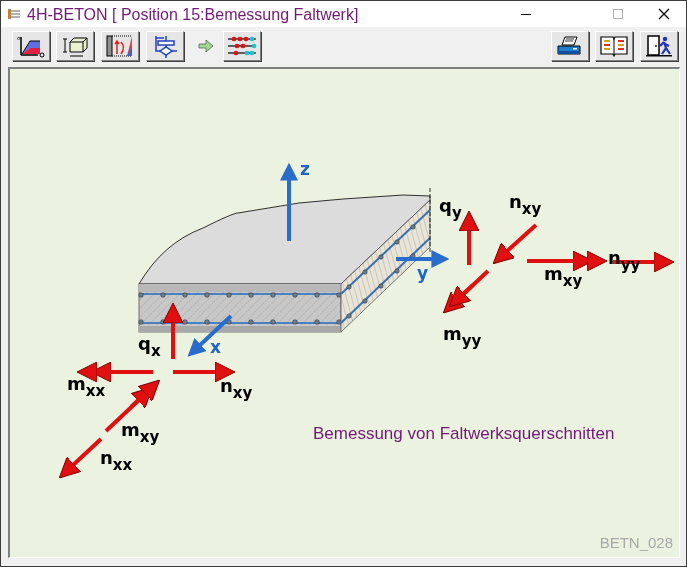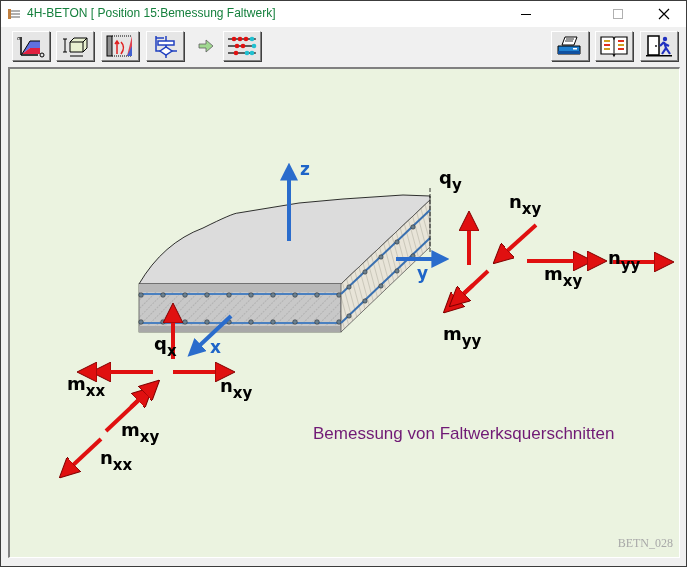--- a/index.html
+++ b/index.html
@@ -1,27 +1,27 @@
 <!DOCTYPE html>
 <html><head>
 <meta charset="utf-8">
 <style>
   html, body { margin:0; padding:0; }
   body { width:687px; height:567px; position:relative; overflow:hidden; background:#f0f0f0; font-family:"Liberation Sans", sans-serif; }
   .window { position:absolute; left:0; top:0; width:685px; height:565px; border:1px solid #3c3c3c; background:#f0f0f0; }
   .titlebar { position:absolute; left:0; top:0; width:685px; height:26px; background:#ffffff; }
   .app-icon { position:absolute; left:6px; top:6px; width:14px; height:14px; }
-  .title { position:absolute; left:26px; top:5px; font-size:12px; color:#15803d; white-space:nowrap; }
+  .title { position:absolute; left:26px; top:5px; font-size:16px; color:#701a75; white-space:nowrap; }
   .winbtn { position:absolute; top:0; width:46px; height:26px; display:flex; align-items:center; justify-content:center; }
   .toolbar { position:absolute; left:0; top:26px; width:685px; height:40px; background:#f0f0f0; }
   .tbtn { position:absolute; top:4px; width:38px; height:30px; background:#e6e6e6; border-top:1px solid #ffffff; border-left:1px solid #ffffff; border-right:1px solid #808080; border-bottom:1px solid #808080; box-shadow: 1px 1px 0 #404040; box-sizing:border-box; display:flex; align-items:center; justify-content:center; }
   .tarrow { position:absolute; top:10px; left:196px; width:18px; height:18px; }
   .canvas { position:absolute; left:7px; top:66px; width:672px; height:491px; background:#ebf3e0; border-top:2px solid #808080; border-left:2px solid #808080; border-right:1px solid #ffffff; border-bottom:1px solid #ffffff; box-sizing:border-box; }
   .caption { position:absolute; left:303px; top:355px; font-size:17px; color:#701a75; white-space:nowrap; }
-  .code { position:absolute; right:6px; bottom:6px; font-family:Liberation Serif, serif; font-size:12px; color:#a8a8a8; }
+  .code { position:absolute; right:6px; bottom:6px; font-family:Liberation Sans, sans-serif; font-size:15px; color:#a8a8a8; }
   .lbl { position:absolute; font-family:"DejaVu Sans", sans-serif; font-weight:bold; color:#000; font-size:18px; white-space:nowrap; line-height:1; }
   .lbl sub { font-size:15px; vertical-align:-6px; }
   .axlbl { position:absolute; font-family:"DejaVu Sans", sans-serif; font-weight:bold; color:#1e64c8; font-size:17px; line-height:1; }
   svg.scene { position:absolute; left:0; top:0; }
 </style>
 </head>
 <body>
 
 <div class="window">
   <div class="titlebar">
@@ -240,27 +240,27 @@
       <line x1="170" y1="369" x2="216" y2="369" stroke="#e01010" stroke-width="4" marker-end="url(#rhead)"></line>
       <line x1="103" y1="428" x2="138" y2="395" stroke="#e01010" stroke-width="4" marker-end="url(#rhead)"></line>
       <line x1="128" y1="404" x2="145" y2="388" stroke="#e01010" stroke-width="4" marker-end="url(#rhead)"></line>
       <line x1="98" y1="436" x2="68" y2="464" stroke="#e01010" stroke-width="4" marker-end="url(#rhead)"></line>
     </svg>
 
     <span class="axlbl" style="left:290px;top:92px">z</span>
     <span class="axlbl" style="left:407px;top:196px">y</span>
     <span class="axlbl" style="left:200px;top:270px">x</span>
 
-    <span class="lbl" style="left:429px;top:100px"><span>q</span><sub>y</sub></span>
+    <span class="lbl" style="left:429px;top:128px"><span>q</span><sub>y</sub></span>
     <span class="lbl" style="left:499px;top:124px"><span>n</span><sub>xy</sub></span>
     <span class="lbl" style="left:534px;top:196px"><span>m</span><sub>xy</sub></span>
     <span class="lbl" style="left:598px;top:180px"><span>n</span><sub>yy</sub></span>
     <span class="lbl" style="left:433px;top:256px"><span>m</span><sub>yy</sub></span>
 
-    <span class="lbl" style="left:144px;top:266px"><span>q</span><sub>x</sub></span>
+    <span class="lbl" style="left:128px;top:266px"><span>q</span><sub>x</sub></span>
     <span class="lbl" style="left:57px;top:306px"><span>m</span><sub>xx</sub></span>
     <span class="lbl" style="left:210px;top:308px"><span>n</span><sub>xy</sub></span>
     <span class="lbl" style="left:111px;top:352px"><span>m</span><sub>xy</sub></span>
     <span class="lbl" style="left:90px;top:380px"><span>n</span><sub>xx</sub></span>
 
     <span class="caption">Bemessung von Faltwerksquerschnitten</span>
     <span class="code">BETN_028</span>
   </div>
 </div>
 

